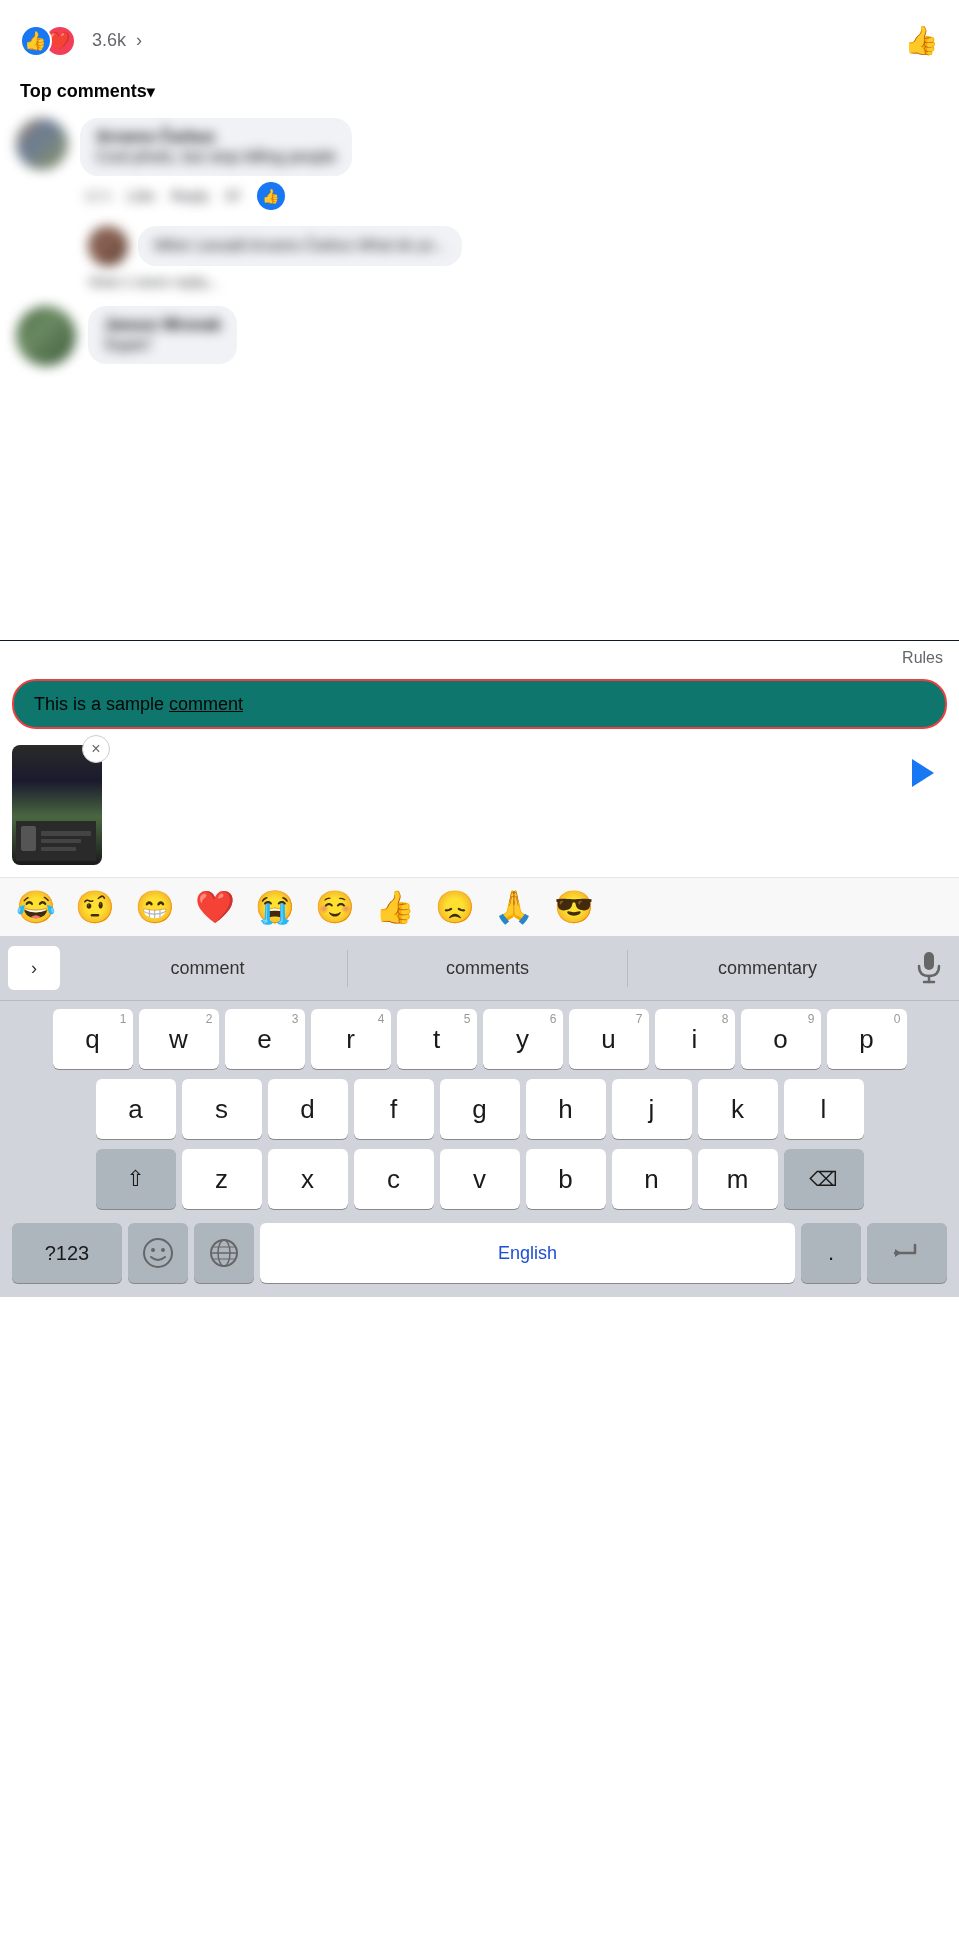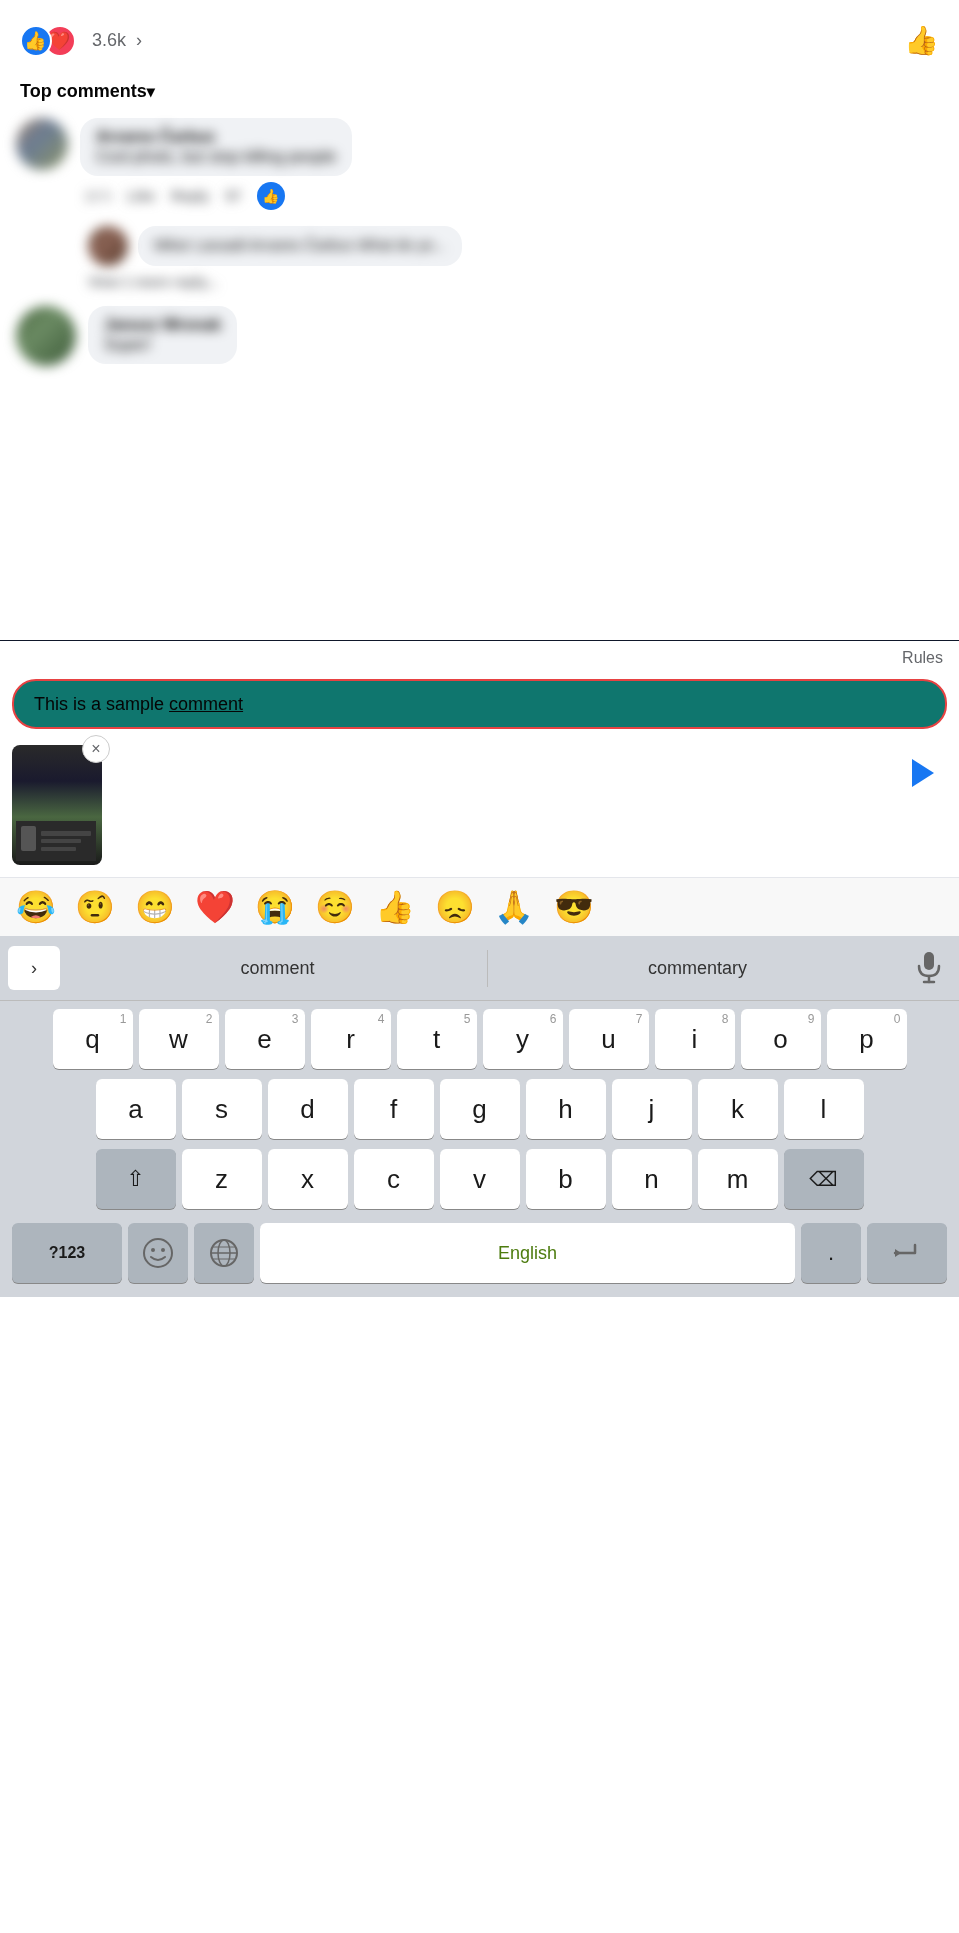--- a/index.html
+++ b/index.html
@@ -464,38 +464,38 @@
       display: flex;
       align-items: center;
       justify-content: center;
       cursor: pointer;
       box-shadow: 0 1px 0 #888;
       height: 60px;
     }
 
     .bottom-key.numbers {
       min-width: 110px;
-      font-size: 16px;
+      font-size: 20px;
       color: #1a1a1a;
-      font-weight: 700;
+      font-weight: 400;
     }
 
     .bottom-key.emoji-key {
       width: 60px;
     }
 
     .bottom-key.globe-key {
       width: 60px;
     }
 
     .bottom-key.space-key {
       flex: 1;
       background: #fff;
       font-size: 18px;
-      color: #4d7c0f;
+      color: #1d4ed8;
     }
 
     .bottom-key.period-key {
       width: 60px;
       background: #adb5bd;
       font-size: 22px;
       color: #1a1a1a;
     }
 
     .bottom-key.return-key {
@@ -636,20 +636,21 @@
   </div>
 
 </div>
 
 <div class="keyboard-container">
 
   <div class="suggestions-bar">
     <div class="suggestion-arrow">›</div>
     <div class="suggestions-list">
       <div class="suggestion-item">comment</div>
+      <div class="suggestion-item">comments</div>
       <div class="suggestion-item">commentary</div>
     </div>
     <div class="mic-icon-wrapper">
       <svg width="28" height="36" viewBox="0 0 28 36">
         <rect x="9" y="2" width="10" height="18" rx="5" fill="#666"></rect>
         <path d="M4 16 Q4 26 14 26 Q24 26 24 16" stroke="#666" stroke-width="2.5" fill="none" stroke-linecap="round"></path>
         <line x1="14" y1="26" x2="14" y2="32" stroke="#666" stroke-width="2.5" stroke-linecap="round"></line>
         <line x1="9" y1="32" x2="19" y2="32" stroke="#666" stroke-width="2.5" stroke-linecap="round"></line>
       </svg>
     </div>

